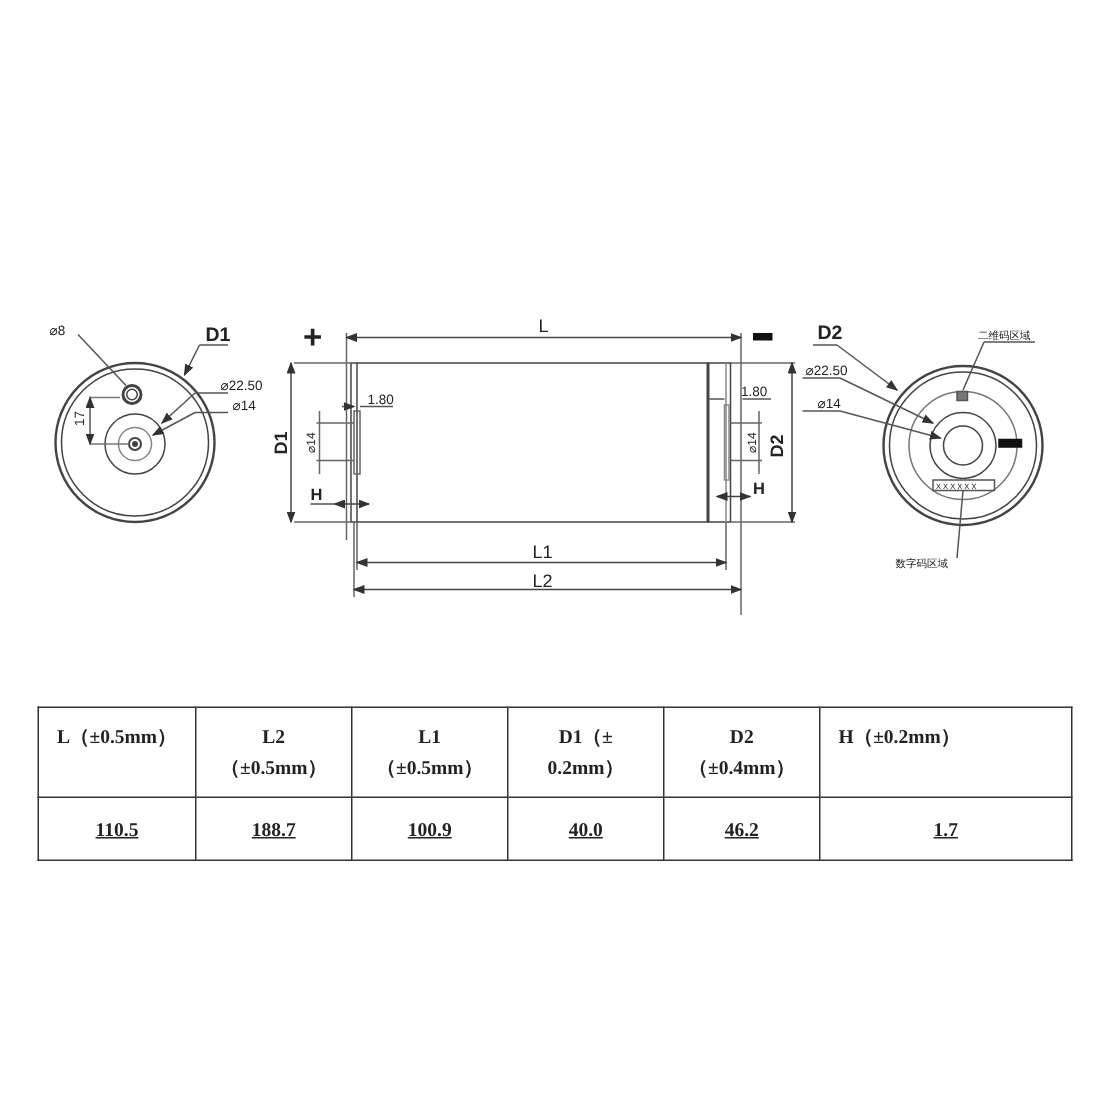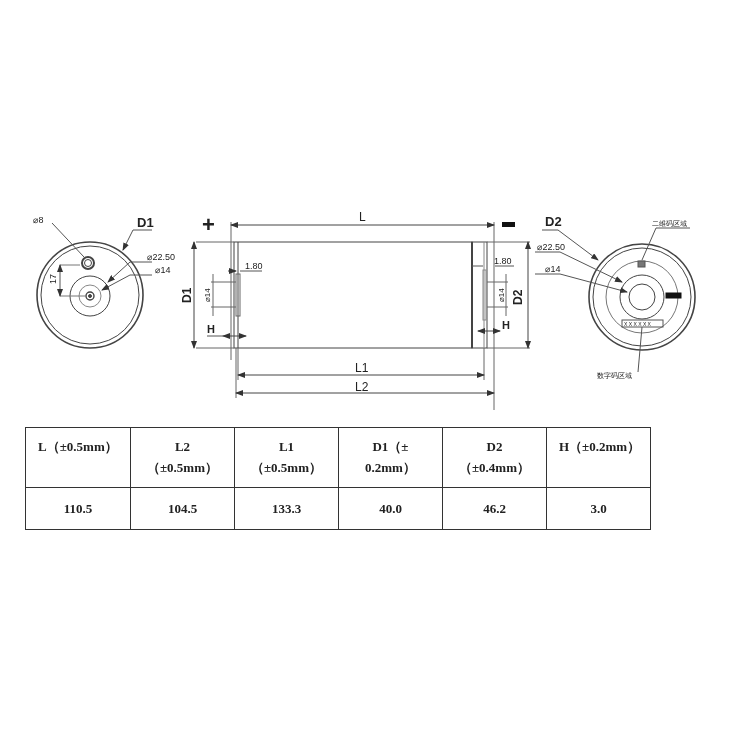--- a/index.html
+++ b/index.html
@@ -1,22 +1,22 @@
 <!DOCTYPE html>
 <html><head>
 <meta charset="utf-8">
 <style>
   html, body { margin:0; padding:0; background:#ffffff; }
   body { width:740px; height:740px; position:relative; overflow:hidden; font-family:"Liberation Sans", sans-serif; }
   #drawing { position:absolute; left:0; top:0; width:740px; height:440px; }
   .lbl { font-family:"Liberation Sans", sans-serif; fill:#222; }
-  table.spec { position:absolute; left:25px; top:427px; width:626px; border-collapse:collapse; font-family:"Liberation Serif", serif; font-weight:bold; color:#222; font-size:13px; }
+  table.spec { position:absolute; left:25px; top:471px; width:690px; border-collapse:collapse; font-family:"Liberation Serif", serif; font-weight:bold; color:#222; font-size:13px; }
   table.spec td { border:1px solid #333; text-align:center; vertical-align:top; padding:8px 4px; line-height:21px; }
   table.spec tr.head td { height:43px; }
-  table.spec tr.vals td { height:19px; vertical-align:middle; padding:10px 4px; }
+  table.spec tr.vals td { height:19px; vertical-align:middle; padding:10px 4px;text-decoration:underline; }
   table.spec td.left { text-align:left; padding-left:12px; }
   .h1 { white-space:pre-line; }
 </style>
 </head>
 <body>
 
 <svg id="drawing" viewBox="0 0 740 440" xmlns="http://www.w3.org/2000/svg">
   <defs>
     <marker id="arr" markerWidth="8" markerHeight="6" refX="7" refY="3" orient="auto-start-reverse">
       <path d="M0,0 L8,3 L0,6 z" fill="#333"></path>
@@ -147,20 +147,20 @@
     <td style="width:95px"><span class="h1">L1
 （±0.5mm）</span></td>
     <td style="width:95px"><span class="h1">D1（±
 0.2mm）</span></td>
     <td style="width:95px"><span class="h1">D2
 （±0.4mm）</span></td>
     <td class="left"><span class="h1">H（±0.2mm）</span></td>
   </tr>
   <tr class="vals">
     <td>110.5</td>
-    <td>104.5</td>
-    <td>133.3</td>
+    <td>188.7</td>
+    <td>100.9</td>
     <td>40.0</td>
     <td>46.2</td>
-    <td>3.0</td>
+    <td>1.7</td>
   </tr>
 </tbody>
   </table>
 
 </body></html>

